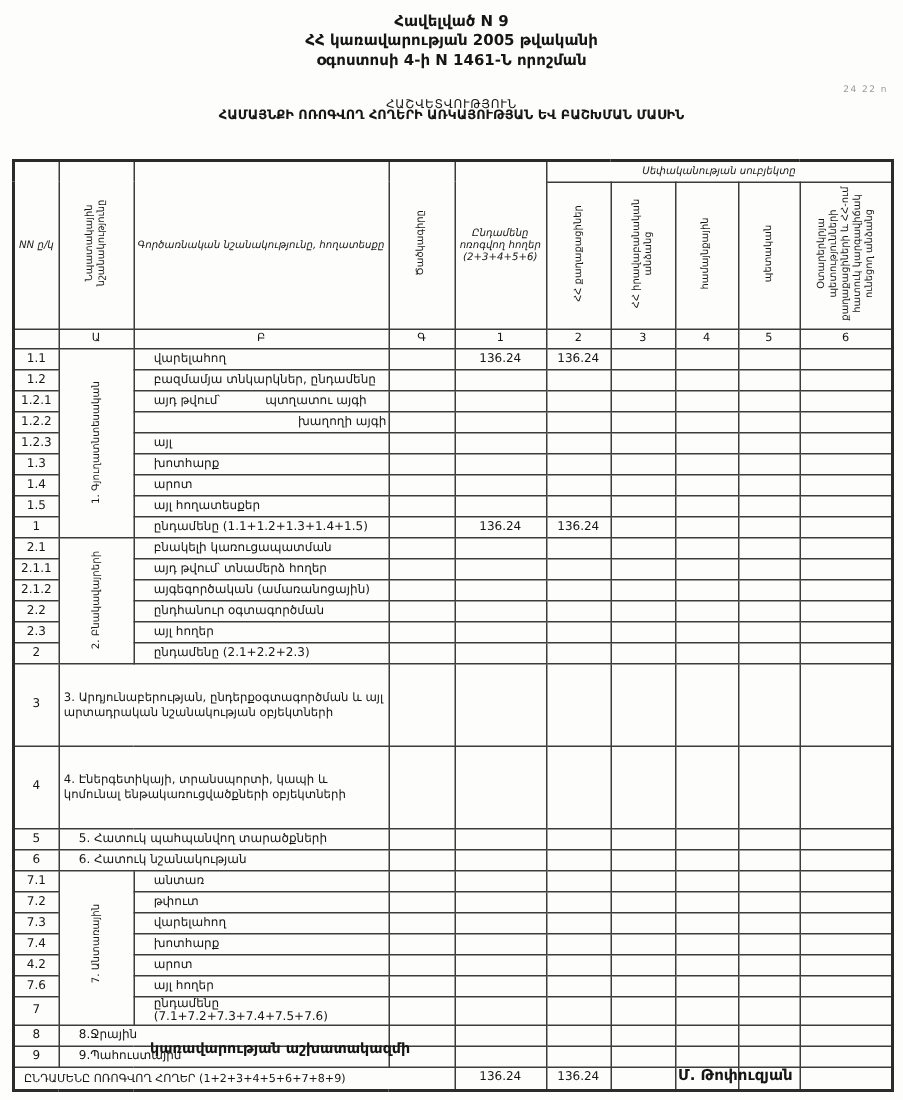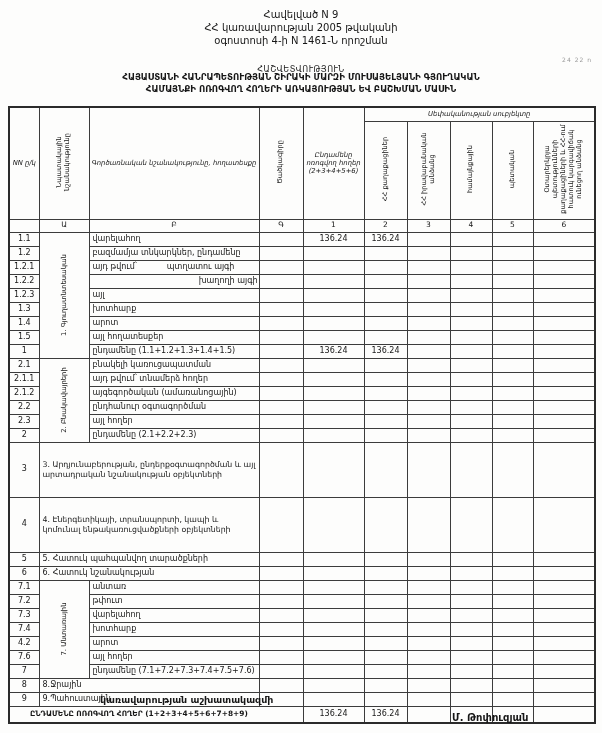--- a/index.html
+++ b/index.html
@@ -2,62 +2,61 @@
 <html><head>
 <meta charset="utf-8">
 <style>
   html,body{margin:0;padding:0;}
   body{
     width:602px;height:733px;position:relative;overflow:hidden;
     background:#fdfdfc;color:#161616;
     font-family:"DejaVu Sans",sans-serif;
   }
   .hdr{position:absolute;top:8px;left:0;width:100%;text-align:center;
-       font-weight:normal;font-size:10px;line-height:1.3;}
+       font-weight:bold;font-size:10px;line-height:1.3;}
   .stamp{position:absolute;top:56px;right:10px;font-size:6px;color:#9a9a9a;letter-spacing:1px;}
   .rep{position:absolute;top:65px;left:0;width:100%;text-align:center;font-size:8px;letter-spacing:.5px;}
   .ttl{position:absolute;top:72px;left:0;width:100%;text-align:center;
        font-weight:bold;font-size:8.6px;line-height:1.35;}
   table{position:absolute;left:8px;top:106px;width:588px;
         border-collapse:collapse;table-layout:fixed;border:2px solid #2b2b2b;}
   td{border:1px solid #3c3c3c;padding:0 1px;font-size:8px;line-height:1.1;
      overflow:hidden;vertical-align:middle;}
   tr{height:14px;}
   tr.h1{height:14px;} tr.h2{height:98px;} tr.h3{height:13px;}
   tr.t34{height:34px;} tr.t40{height:40px;} tr.tg{height:16px;}
   .c{text-align:center;}
-  .lbl{padding-left:3px;}
+  .lbl{padding-left:13px;}
   .ctr{text-align:right;}
   .h{font-size:6.8px;text-align:center;line-height:1.25;font-style:italic;}
   .lt{font-size:7.5px;text-align:center;}
   .vtd{position:relative;padding:0;}
   .vrot{position:absolute;top:0;left:0;transform-origin:0 0;
         transform:rotate(-90deg) translateX(-100%);
         display:flex;align-items:center;justify-content:center;
         text-align:center;font-size:6.6px;line-height:1.2;}
   .sec{font-size:6.8px;}
   .wide{font-size:7.8px;line-height:1.3;padding:17px 3px;}
-  .grandl{font-weight:bold;font-size:7.4px;padding-left:20px;}
+  .grandl{font-weight:normal;font-size:7.4px;padding-left:6px;}
   .sub2{margin-left:30px;}
   .foot{position:absolute;top:694px;left:100px;font-weight:bold;
         font-size:9.5px;line-height:1.35;}
   .sig{position:absolute;top:712px;left:452px;font-weight:bold;font-size:10px;}
 </style>
 </head>
 <body>
 
 <div class="hdr">
   <div>Հավելված N 9</div>
   <div>ՀՀ կառավարության 2005 թվականի</div>
   <div>օգոստոսի 4-ի N 1461-Ն որոշման</div>
 </div>
 <div class="stamp">24 22 ո</div>
 <div class="rep">ՀԱՇՎԵՏՎՈՒԹՅՈՒՆ</div>
 <div class="ttl">
-  <div>ՀԱՅԱՍՏԱՆԻ ՀԱՆՐԱՊԵՏՈՒԹՅԱՆ ՇԻՐԱԿԻ ՄԱՐԶԻ ՄՈՒՍԱՅԵԼՅԱՆԻ ԳՅՈՒՂԱԿԱՆ</div>
   <div>ՀԱՄԱՅՆՔԻ ՈՌՈԳՎՈՂ ՀՈՂԵՐԻ ԱՌԿԱՅՈՒԹՅԱՆ ԵՎ ԲԱՇԽՄԱՆ ՄԱՍԻՆ</div>
 </div>
 
 <table>
   <colgroup>
     <col style="width:30px">
       <col style="width:50px">
       <col style="width:170px">
       <col style="width:44px">
     <col style="width:61px">

